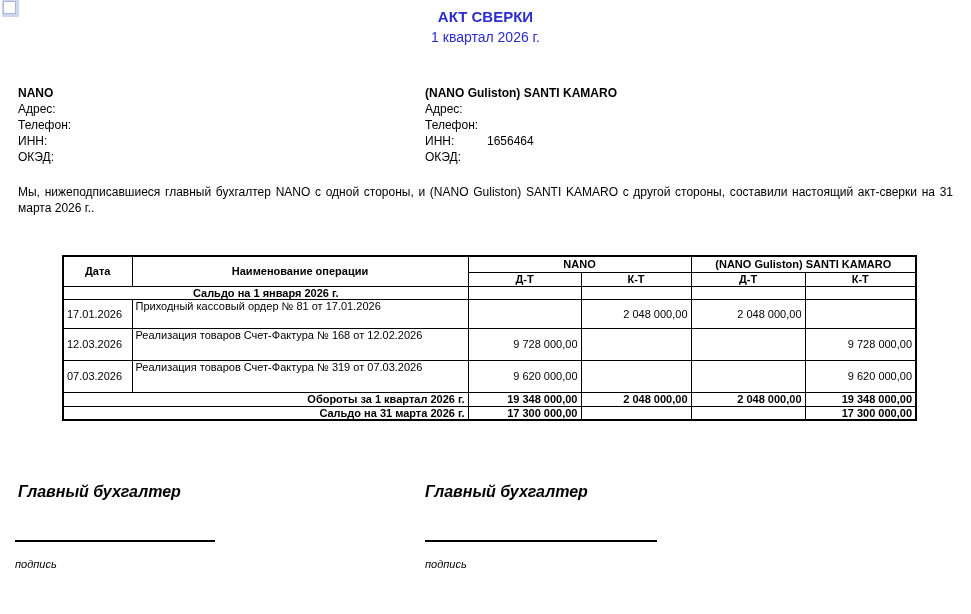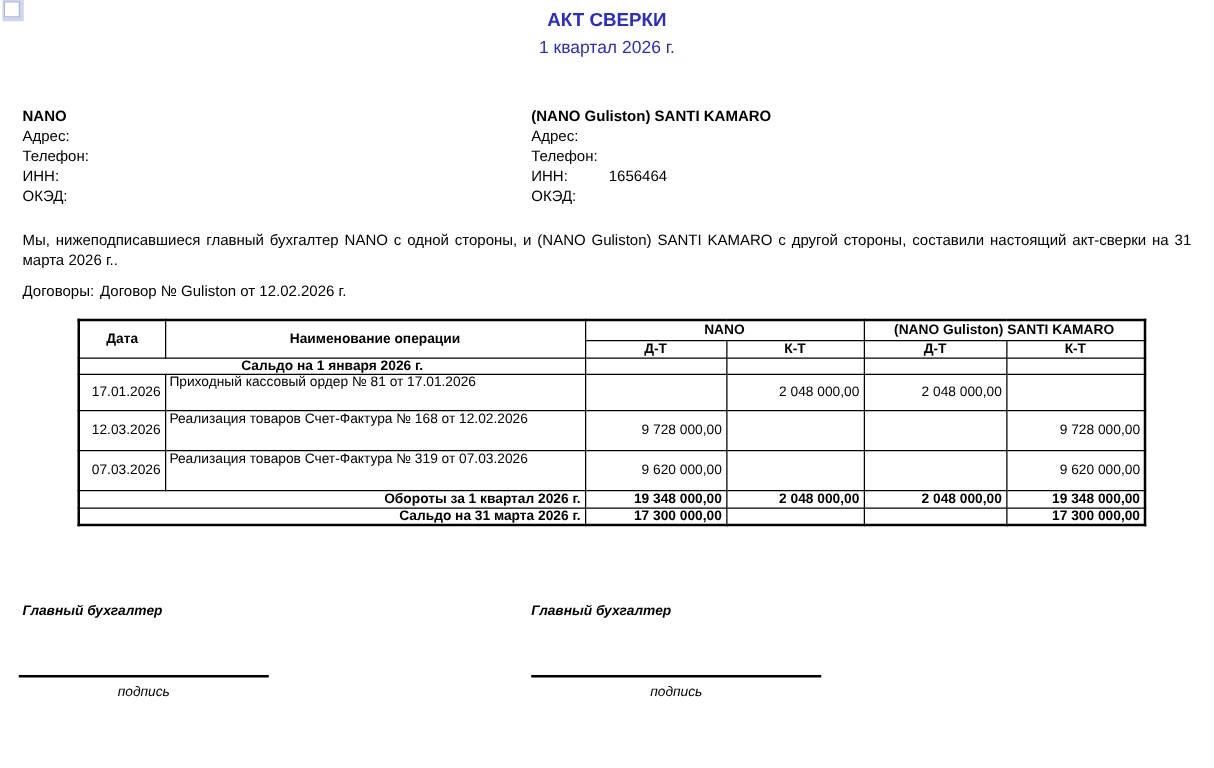--- a/index.html
+++ b/index.html
@@ -34,37 +34,37 @@
   table.recon td,table.recon th{border:1px solid #000;padding:0 3px;overflow:hidden;}
   table.recon{border:2px solid #000;}
   .th{font-weight:bold;text-align:center;vertical-align:middle;}
   .row-h1{height:16px;}
   .row-h2{height:14px;}
   .row-open{height:13px;}
   .row-data1{height:29px;}
   .row-data{height:32px;}
   .row-turn{height:14px;}
   .row-close{height:13px;}
-  .cell-date{text-align:right;vertical-align:middle;}
+  .cell-date{text-align:left;vertical-align:middle;}
   .cell-op{text-align:left;vertical-align:top;padding-top:1px;}
   .cell-amt{text-align:right;vertical-align:middle;}
   .lbl-span{font-weight:bold;text-align:center;vertical-align:middle;}
   .bold{font-weight:bold;}
   .bt2 td{border-top-width:2px;text-align:right;}
   
   .summary{position:absolute;left:18px;top:436px;width:940px;font-size:12px;font-weight:bold;line-height:16px;}
   
-  .sig-title{position:absolute;top:483px;font-size:11px;font-weight:bold;font-style:italic;}
+  .sig-title{position:absolute;top:483px;font-size:16px;font-weight:bold;font-style:italic;}
   .sig-title.left{left:18px;}
   .sig-title.right{left:425px;}
   .sig-block{position:absolute;top:525px;}
   .sig-block.left{left:15px;width:200px;}
   .sig-block.right{left:425px;width:232px;}
   .sig-line{height:15px;border-bottom:2px solid #000;}
-  .sig-caption{margin-top:6px;text-align:center;font-size:11px;font-style:italic;}
+  .sig-caption{margin-top:16px;text-align:left;font-size:11px;font-style:italic;}
 </style>
 </head>
 <body>
 
 <div class="page">
 
   <div class="corner-icon">
     <div class="inner"></div>
   </div>
 
@@ -108,23 +108,20 @@
         <span>1656464</span>
       </div>
     <div class="org-row">
         <span class="lbl">ОКЭД:</span>
         <span></span>
       </div>
   </div>
 
   <div class="intro">Мы, нижеподписавшиеся главный бухгалтер  NANO с одной стороны, и  (NANO Guliston) SANTI KAMARO  с другой стороны, составили настоящий акт-сверки на 31 марта 2026 г..</div>
 
-  <div class="contracts">
-    <span class="lbl">Договоры:</span><span>Договор № Guliston от 12.02.2026 г.</span>
-  </div>
 
   <table class="recon">
     <colgroup>
       <col style="width:69px">
         <col style="width:336px">
       <col style="width:113px">
         <col style="width:110px">
       <col style="width:114px">
         <col style="width:111px">
     </colgroup>

